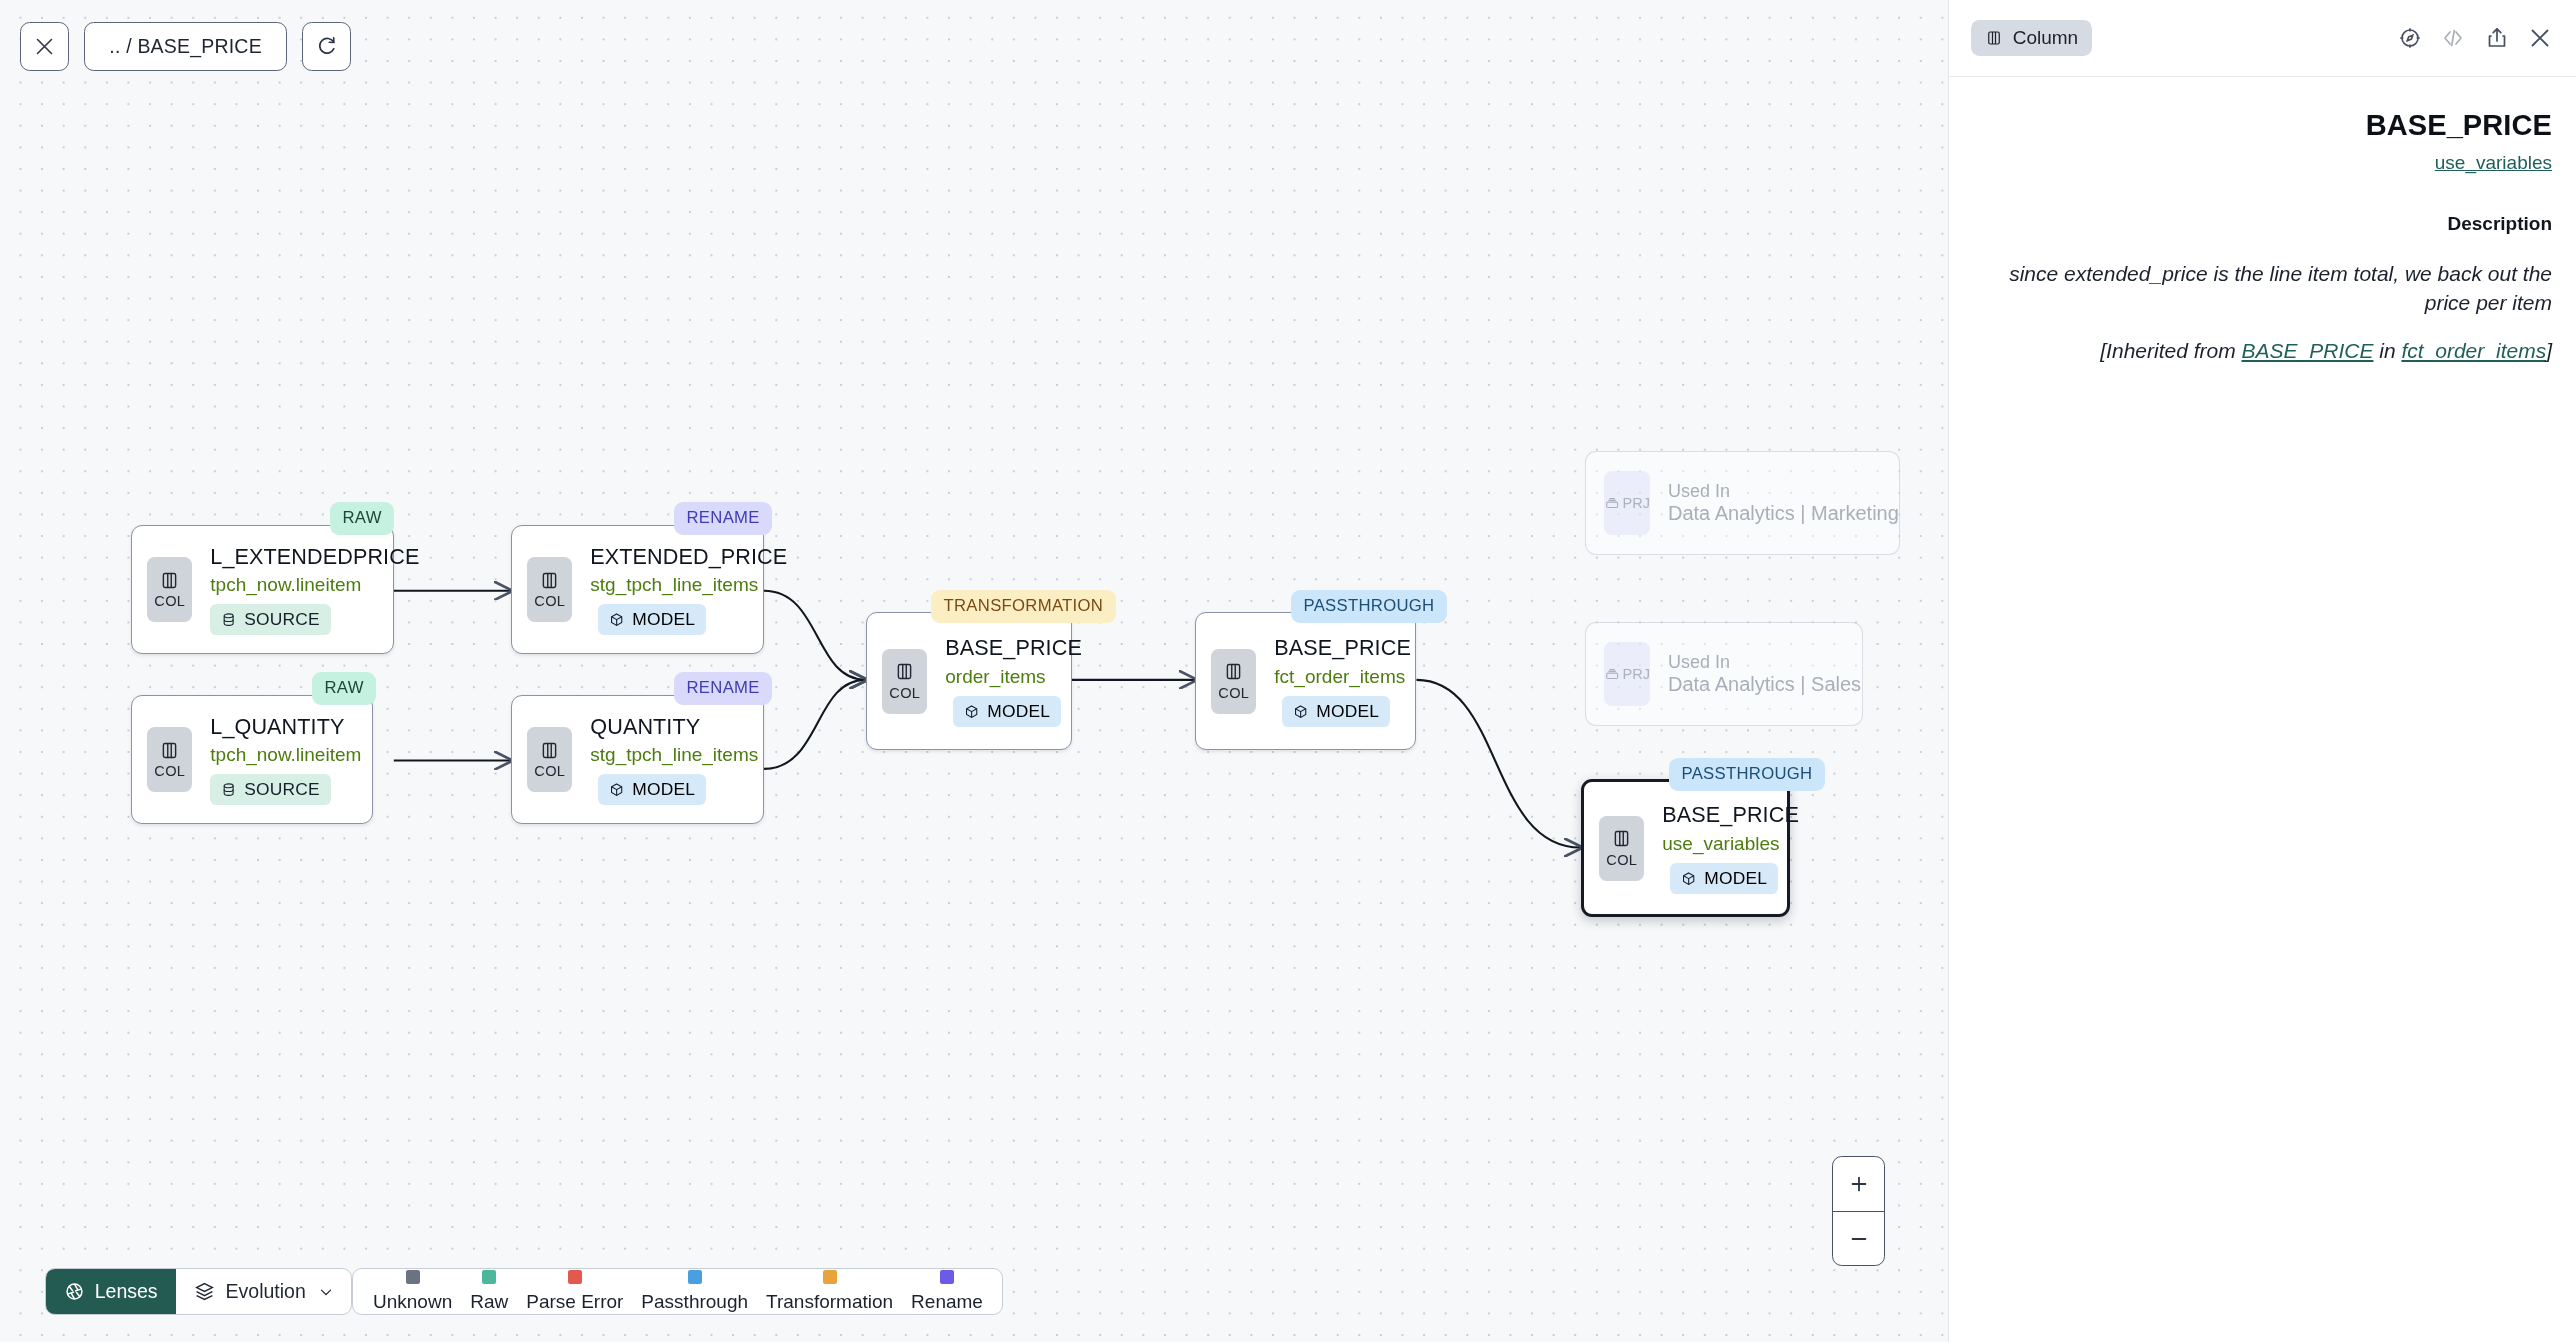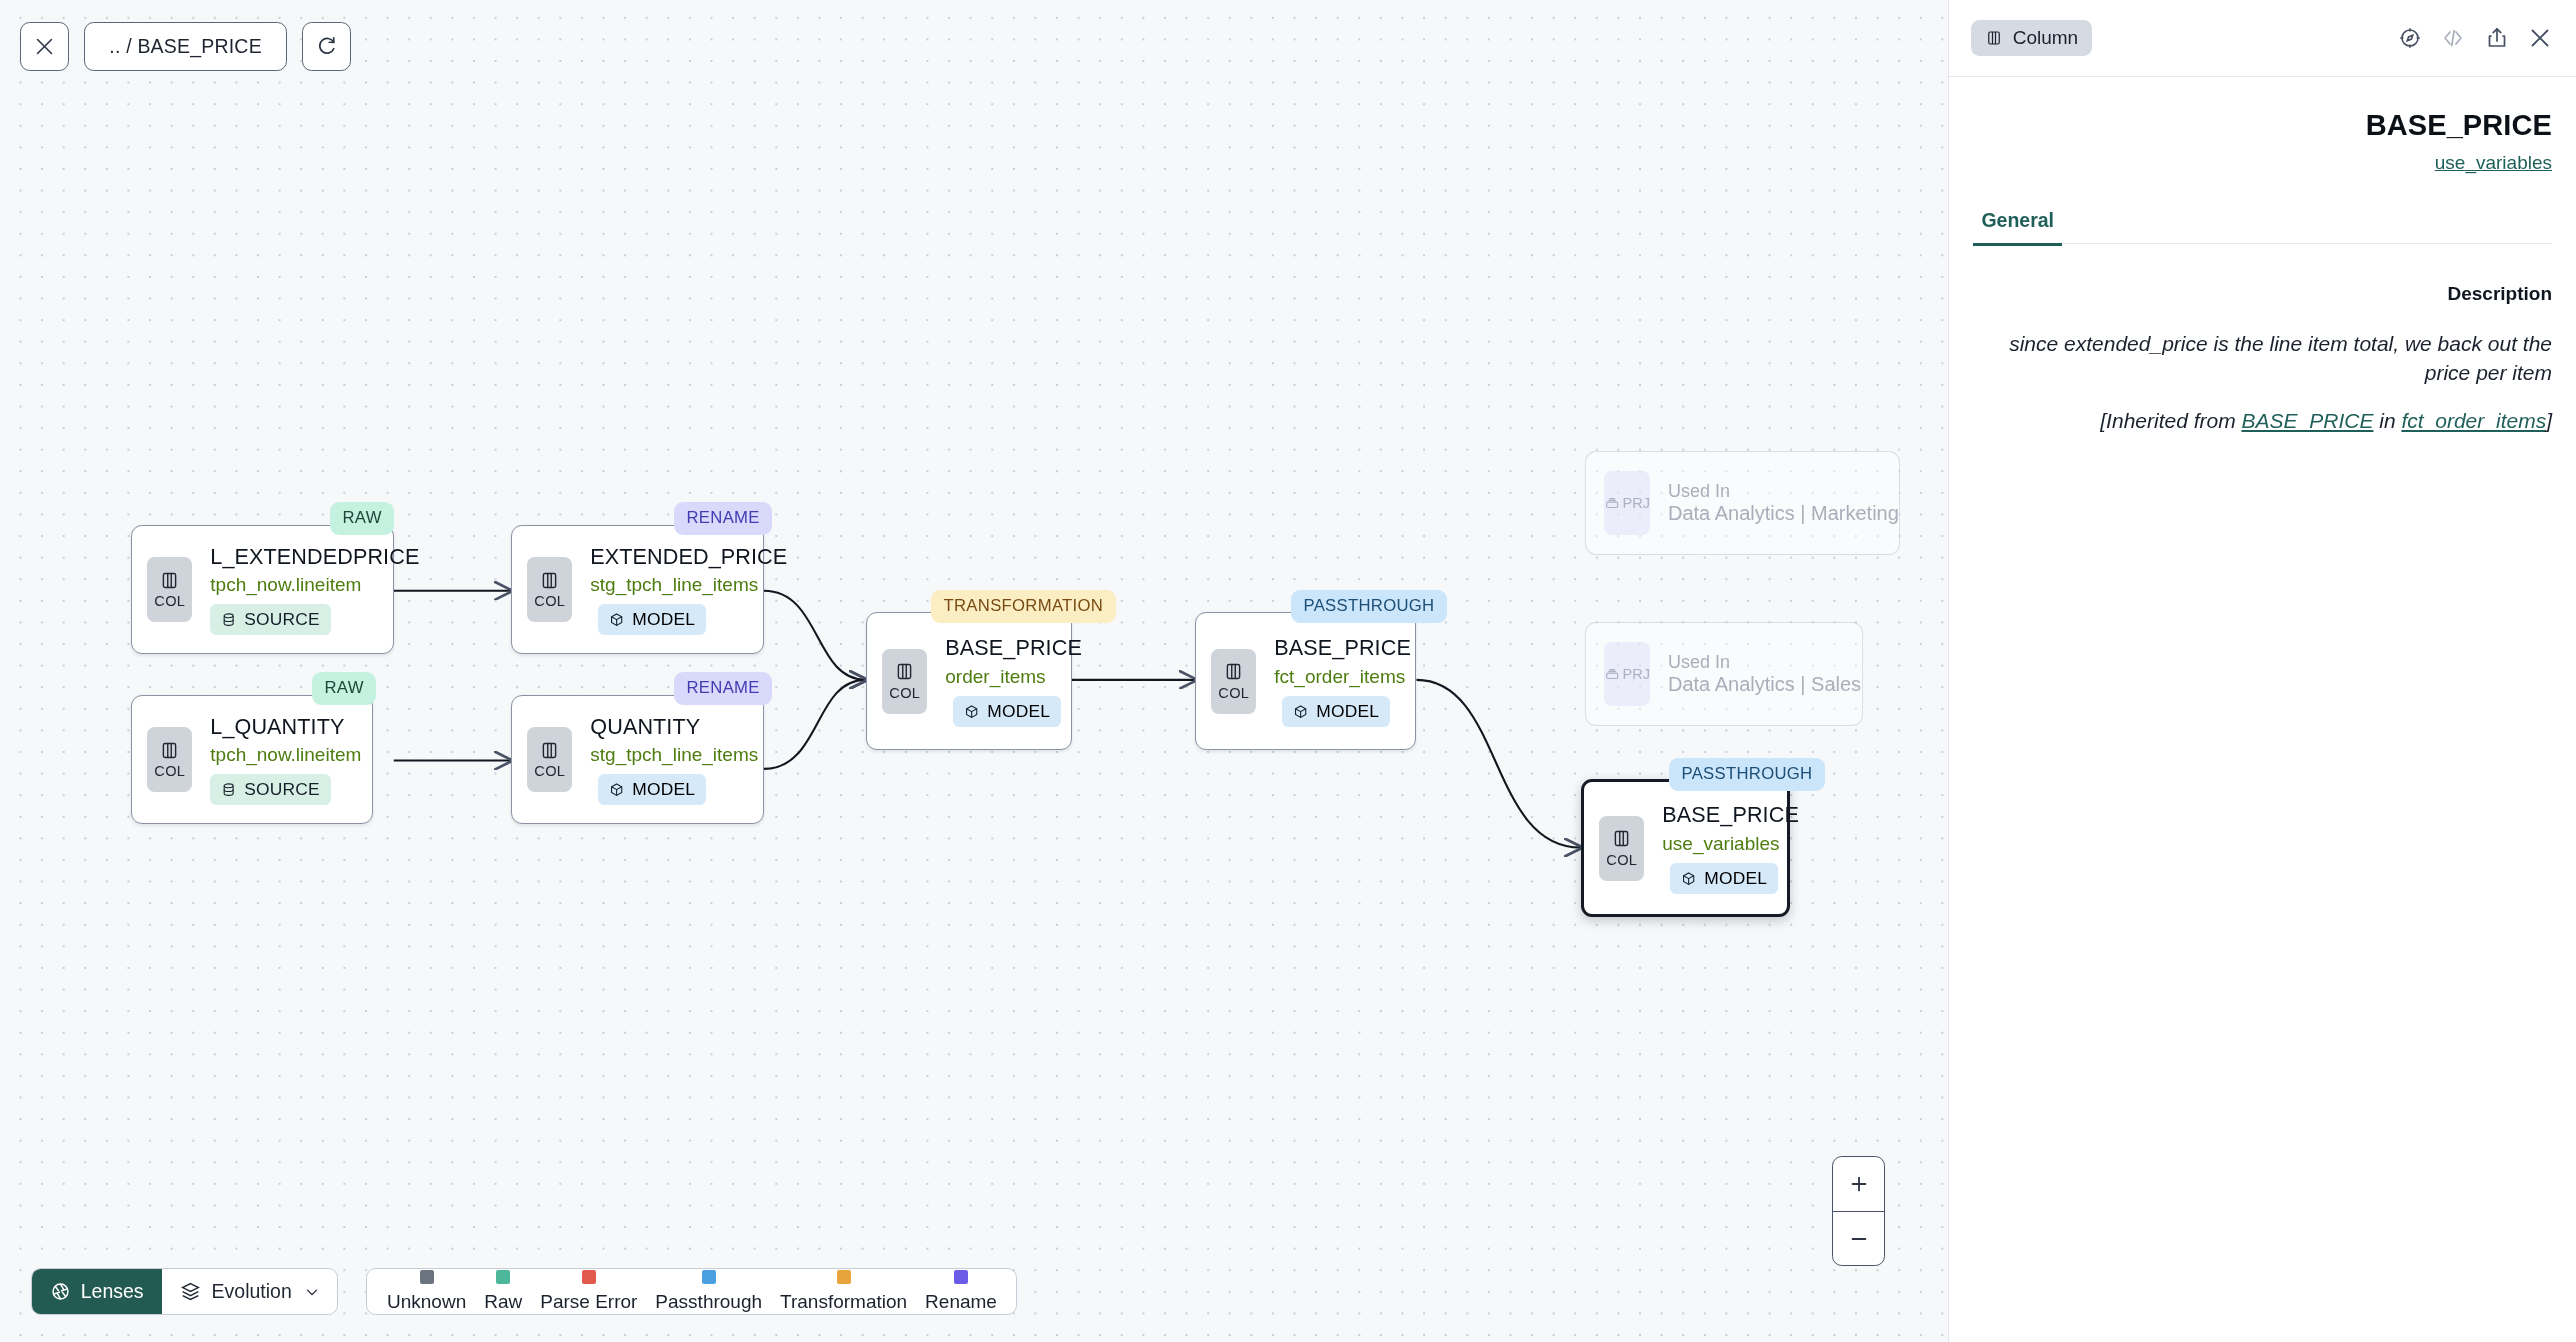--- a/index.html
+++ b/index.html
@@ -80,21 +80,21 @@
   }
   .ghost-icon .ilab { font-size: 14.6px; }
   .ghost-body { display: flex; flex-direction: column; padding-left: 18px; gap: 0; }
   .ghost-l1 { font-size: 18px; color: rgba(120,128,146,.62); }
   .ghost-l2 { font-size: 20px; color: rgba(120,128,146,.62); white-space: nowrap; }
 
   
   #edges { position: absolute; left: 0; top: 0; width: 1948px; height: 1343px; z-index: 15; pointer-events: none; }
 
   
-  #bottombar { position: absolute; left: 31px; bottom: 28px; display: flex; align-items: center; gap: 28px; z-index: 40; }
+  #bottombar { position: absolute; left: 45px; bottom: 28px; display: flex; align-items: center; z-index: 40; }
   .pillgroup { display: flex; align-items: center; background: #fff; border: 1.1px solid #c7ccd6; border-radius: 9.7px; overflow: hidden; height: 47px; }
   .lenses-btn { background: #235a52; color: #fff; height: 100%; display: flex; align-items: center; gap: 9.7px; padding: 0 18px; font-size: 19.5px; cursor: pointer; }
   .evo-btn { display: flex; align-items: center; gap: 11px; padding: 0 16.7px 0 18px; color: #1f2733; font-size: 19.5px; cursor: pointer; height: 100%; }
   .legend { display: flex; align-items: center; gap: 18px; background: #fff; border: 1.1px solid #c7ccd6; border-radius: 9.7px; height: 47px; padding: 0 19.5px; }
   .leg-item { display: flex; align-items: center; gap: 7.7px; font-size: 19px; color: #1b222e; white-space: nowrap; flex-direction: column; }
   .leg-sw { width: 14px; height: 18px; border-radius: 2.1px; flex: 0 0 14px; }
 
   
   #zoomctl {
     position: absolute; right: 63px; bottom: 77px; width: 53px;
@@ -458,23 +458,20 @@
           </svg>
         </span>
       </div>
     </div>
 
     <div id="panel-title">BASE_PRICE</div>
     <div id="panel-link">
       <a>use_variables</a>
     </div>
 
-    <div id="tabs">
-      <div class="tab">General</div>
-    </div>
 
     <div id="desc">
       <div class="desc-label">Description</div>
       <div class="desc-body">since extended_price is the line item total, we back out the price per item</div>
       <div class="desc-inherit">
         <span>[Inherited from </span><a>BASE_PRICE</a><span> in </span><a>fct_order_items</a><span>]</span>
       </div>
     </div>
   </div>
 

